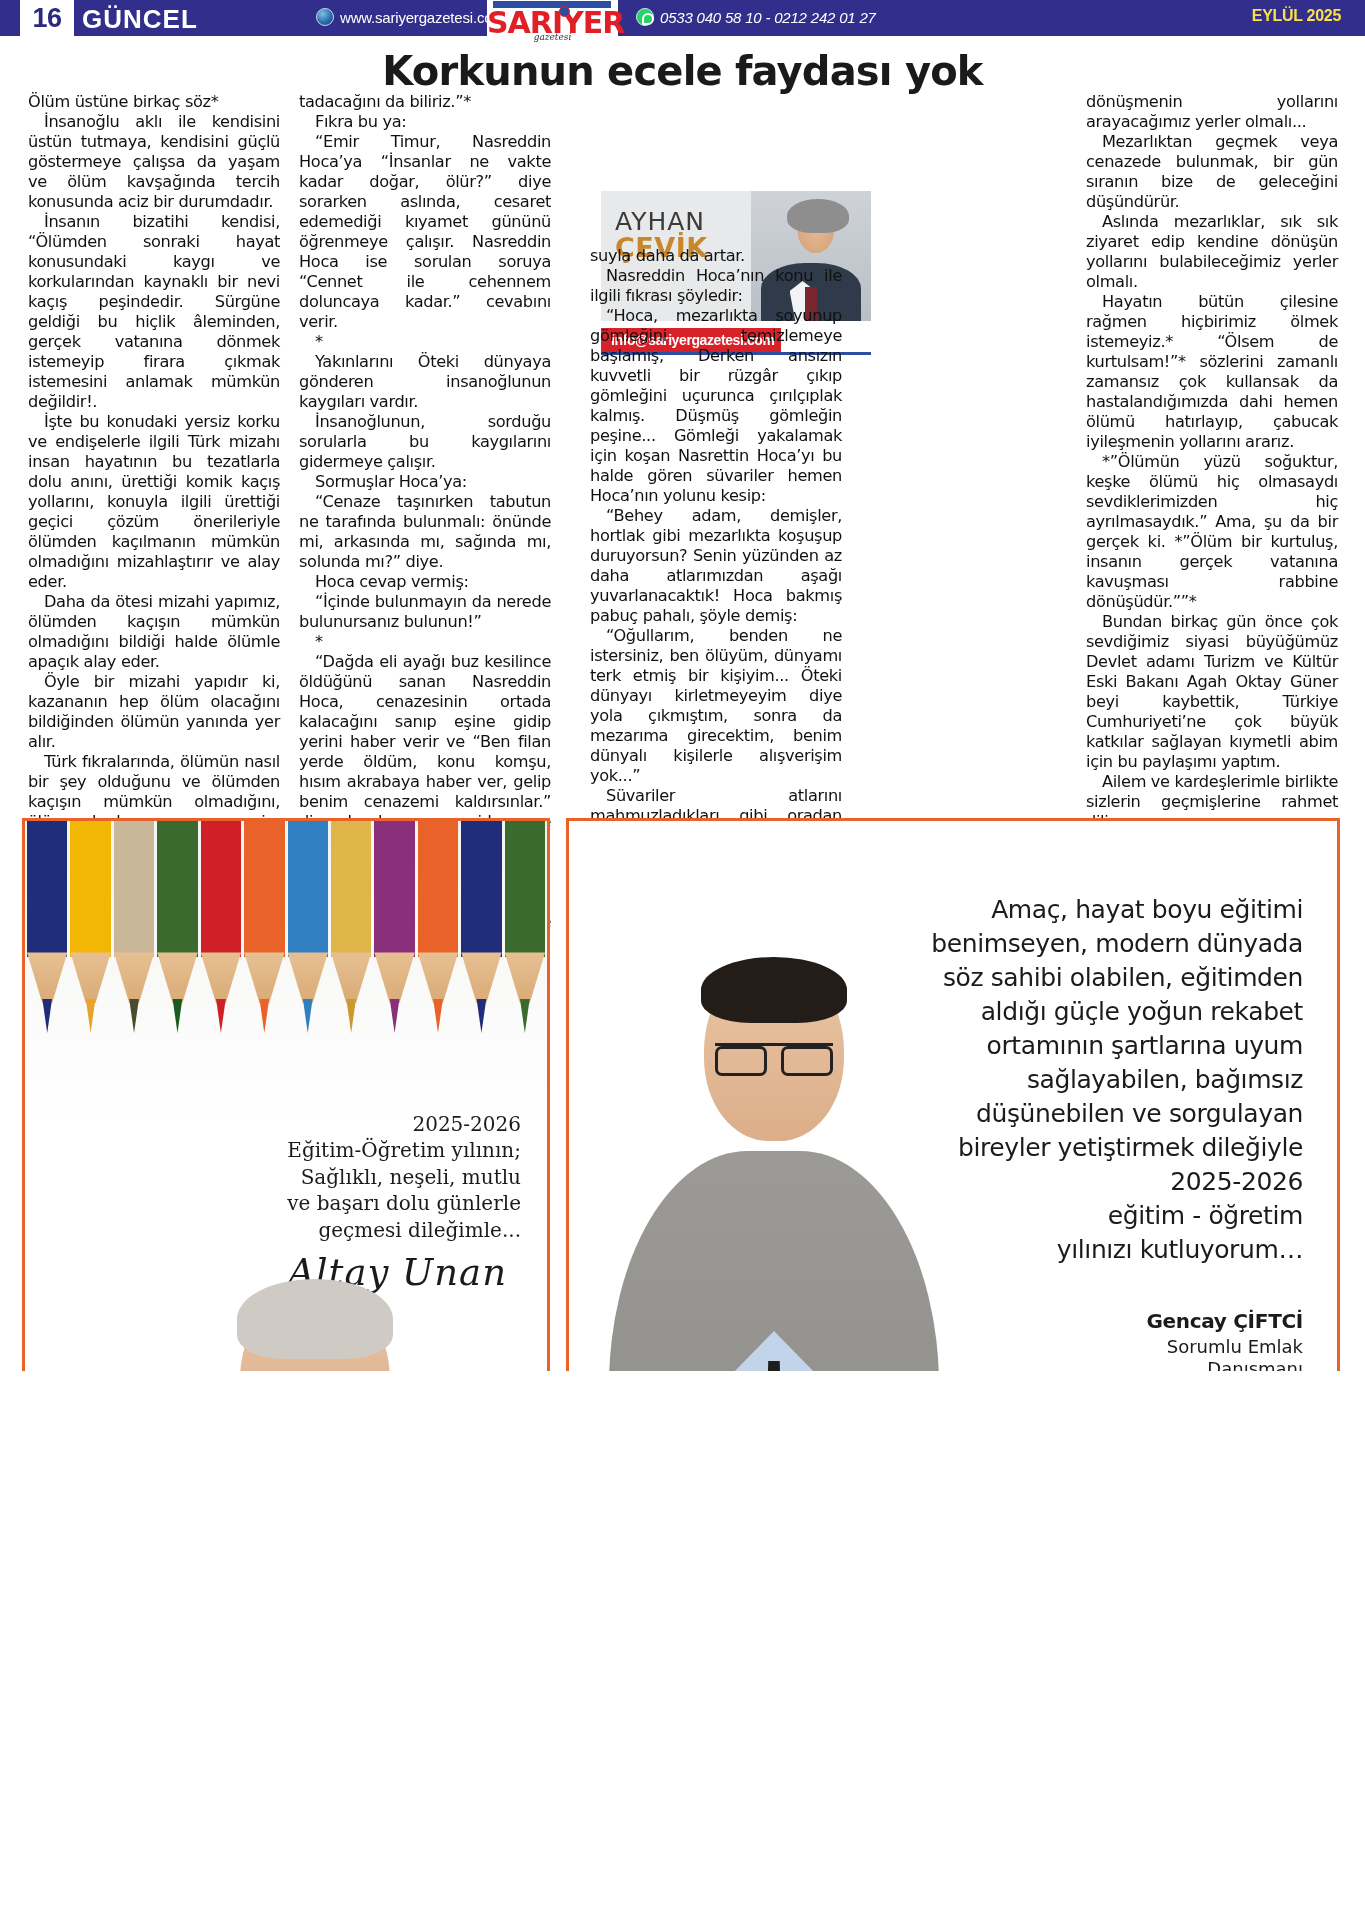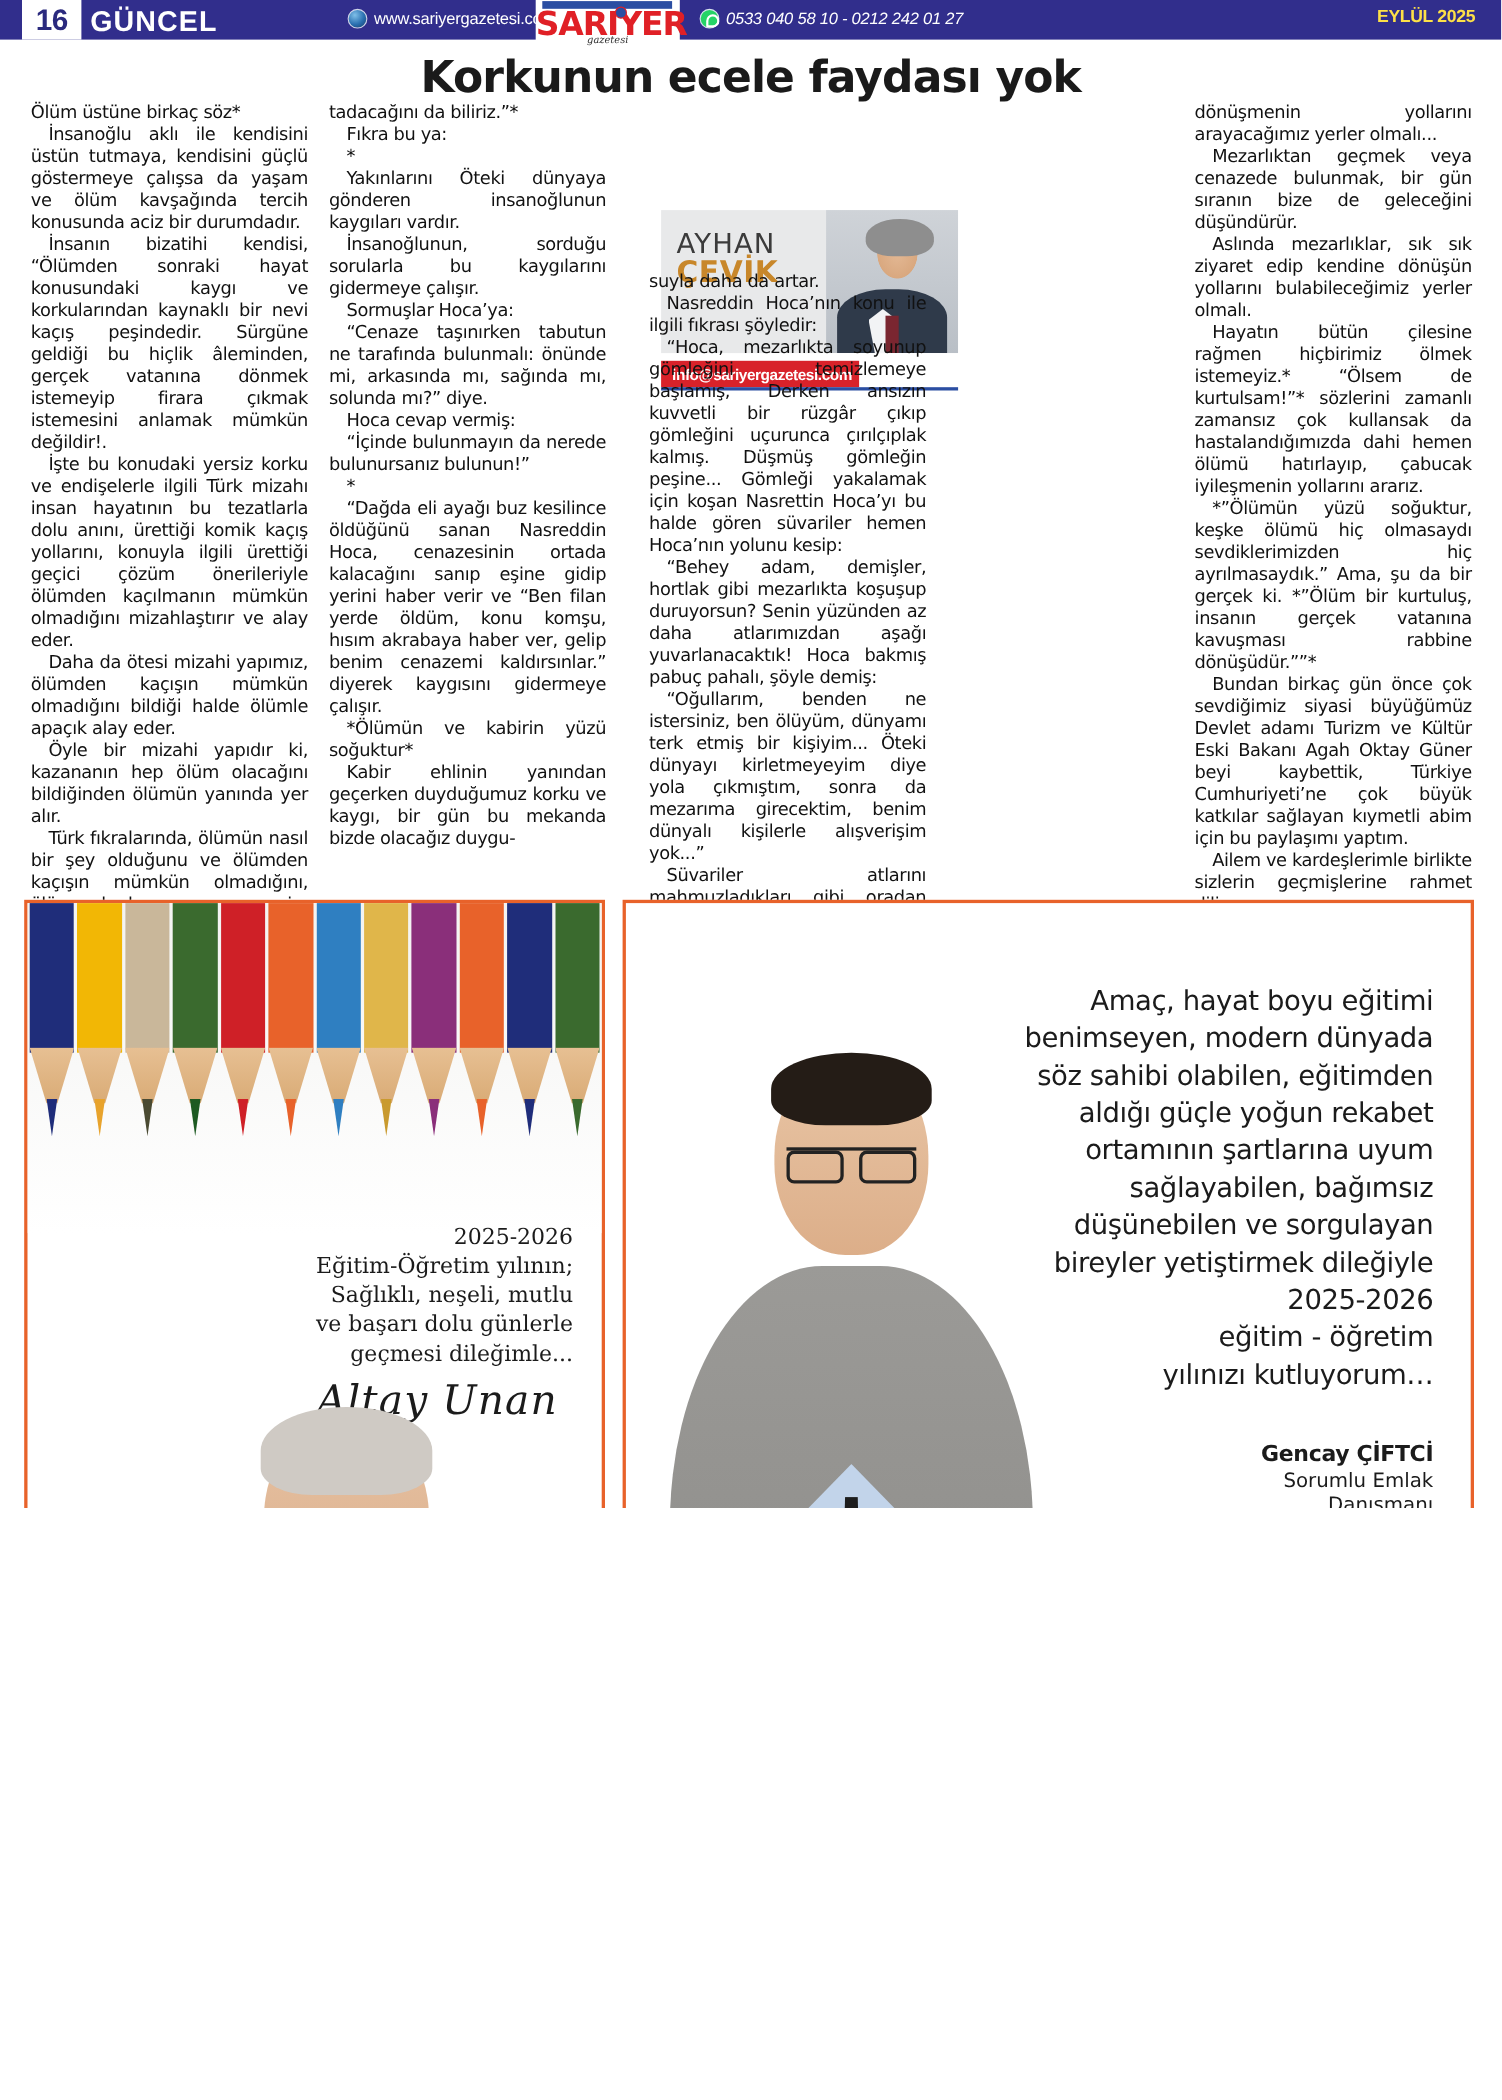--- a/index.html
+++ b/index.html
@@ -547,20 +547,21 @@
       <p>Türk fıkralarında, ölümün nasıl bir şey olduğunu ve ölümden kaçışın mümkün olmadığını, ölüm korkusunu yenmenin, sevdiklerini kaybedişin üzüntüsüyle baş etmenin en güzel yolunu mizah ile anlatmaya çalışır.</p>
       <p>Biliriz ki: *”Ölüm Allah’ın emridir.”*</p>
       <p class="noind">Yine biliriz ki:</p>
       <p>*”Korkunun ecele faydası yoktur.”*</p>
       <p class="noind">Nitekim, âyet-i kerime’de de belirtildiği gibi *”Her nefisin bir gün ölümü</p>
     </div>
 
     <div class="col col2">
       <p class="noind">tadacağını da biliriz.”*</p>
       <p>Fıkra bu ya:</p>
+      <p>“Emir Timur, Nasreddin Hoca’ya “İnsanlar ne vakte kadar doğar, ölür?” diye sorarken aslında, cesaret edemediği kıyamet gününü öğrenmeye çalışır. Nasreddin Hoca ise sorulan soruya “Cennet ile cehennem doluncaya kadar.” cevabını verir.</p>
       <p>*</p>
       <p>Yakınlarını Öteki dünyaya gönderen insanoğlunun kaygıları vardır.</p>
       <p>İnsanoğlunun, sorduğu sorularla bu kaygılarını gidermeye çalışır.</p>
       <p>Sormuşlar Hoca’ya:</p>
       <p>“Cenaze taşınırken tabutun ne tarafında bulunmalı: önünde mi, arkasında mı, sağında mı, solunda mı?” diye.</p>
       <p>Hoca cevap vermiş:</p>
       <p>“İçinde bulunmayın da nerede bulunursanız bulunun!”</p>
       <p>*</p>
       <p>“Dağda eli ayağı buz kesilince öldüğünü sanan Nasreddin Hoca, cenazesinin ortada kalacağını sanıp eşine gidip yerini haber verir ve “Ben filan yerde öldüm, konu komşu, hısım akrabaya haber ver, gelip benim cenazemi kaldırsınlar.” diyerek kaygısını gidermeye çalışır.</p>
       <p>*Ölümün ve kabirin yüzü soğuktur*</p>

